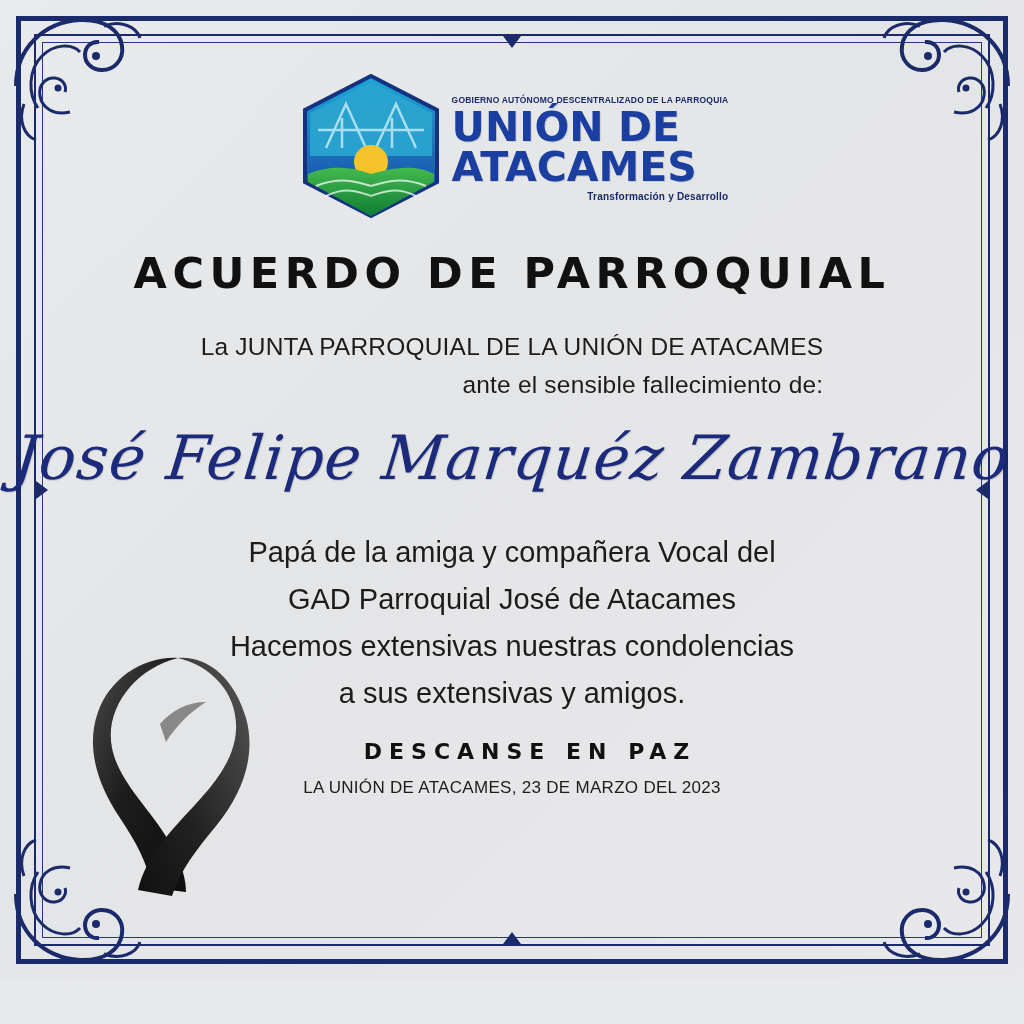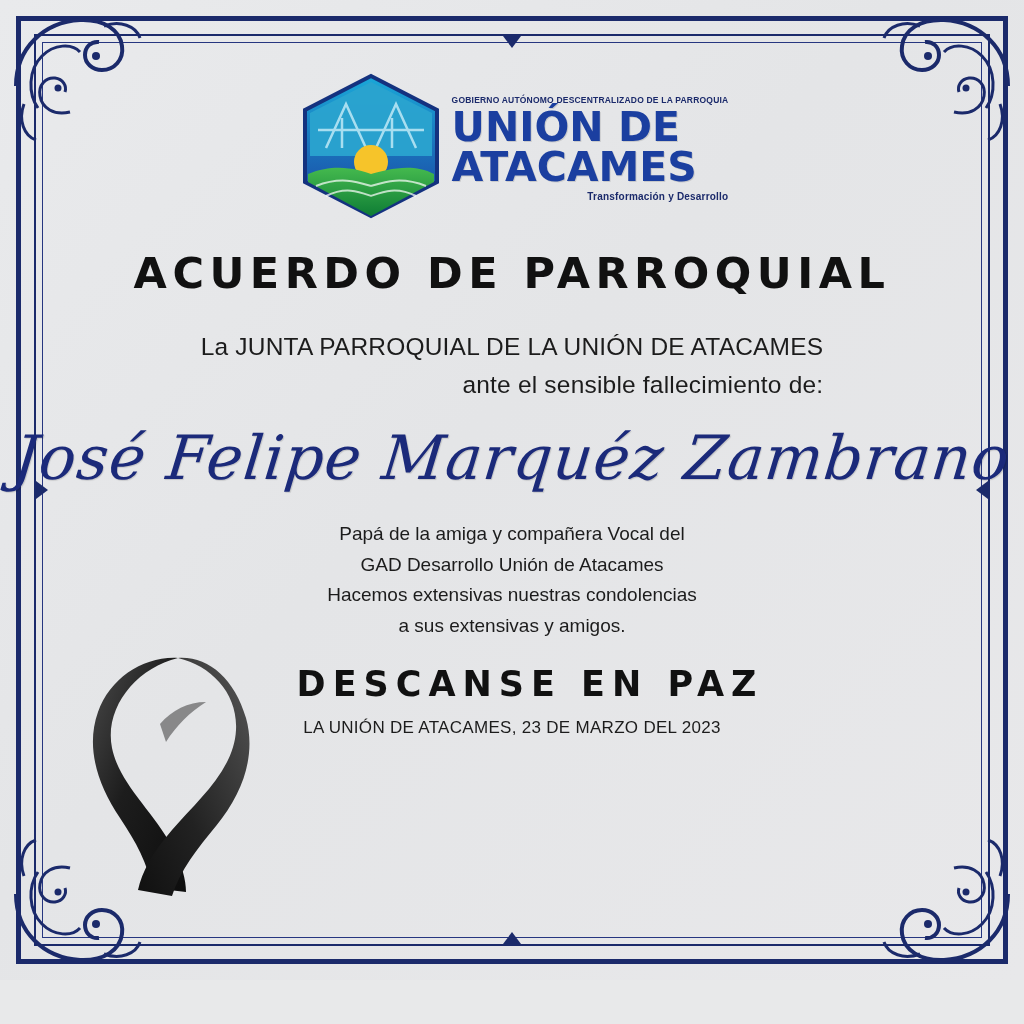--- a/index.html
+++ b/index.html
@@ -148,31 +148,31 @@
     font-style: italic;
     font-size: 61px;
     color: #1b2a7a;
     letter-spacing: 1px;
     transform: skewX(-6deg);
     white-space: nowrap;
     text-shadow: 1px 1px 1px rgba(0,0,0,0.15);
   }
 
   .body-text {
-    margin-top: 26px;
-    font-size: 19px;
+    margin-top: 36px;
+    font-size: 29px;
     color: #1c1c1c;
     line-height: 1.62;
   }
 
   .rip {
     margin-top: 22px;
     font-family: "DejaVu Sans", sans-serif;
     font-weight: bold;
-    font-size: 35px;
+    font-size: 22px;
     letter-spacing: 7px;
     color: #111111;
     margin-left: 36px;
   }
 
   .place-date {
     margin-top: 14px;
     font-size: 17px;
     color: #1c1c1c;
     letter-spacing: 0.3px;
@@ -318,21 +318,21 @@
 
     <div class="lead">
       <div>La  JUNTA PARROQUIAL DE LA UNIÓN DE ATACAMES</div>
       <div>ante  el sensible fallecimiento de:</div>
     </div>
 
     <div class="deceased">José Felipe Marquéz Zambrano</div>
 
     <div class="body-text">
       <div>Papá  de la amiga y compañera Vocal del</div>
-      <div>GAD Desarrollo Unión de Atacames</div>
+      <div>GAD Parroquial José de Atacames</div>
       <div>Hacemos extensivas nuestras condolencias</div>
       <div>a sus extensivas y amigos.</div>
     </div>
 
     <div class="rip">DESCANSE EN PAZ</div>
 
     <div class="place-date">LA UNIÓN DE ATACAMES,  23 DE MARZO DEL 2023</div>
   </div>
 </div>
 

